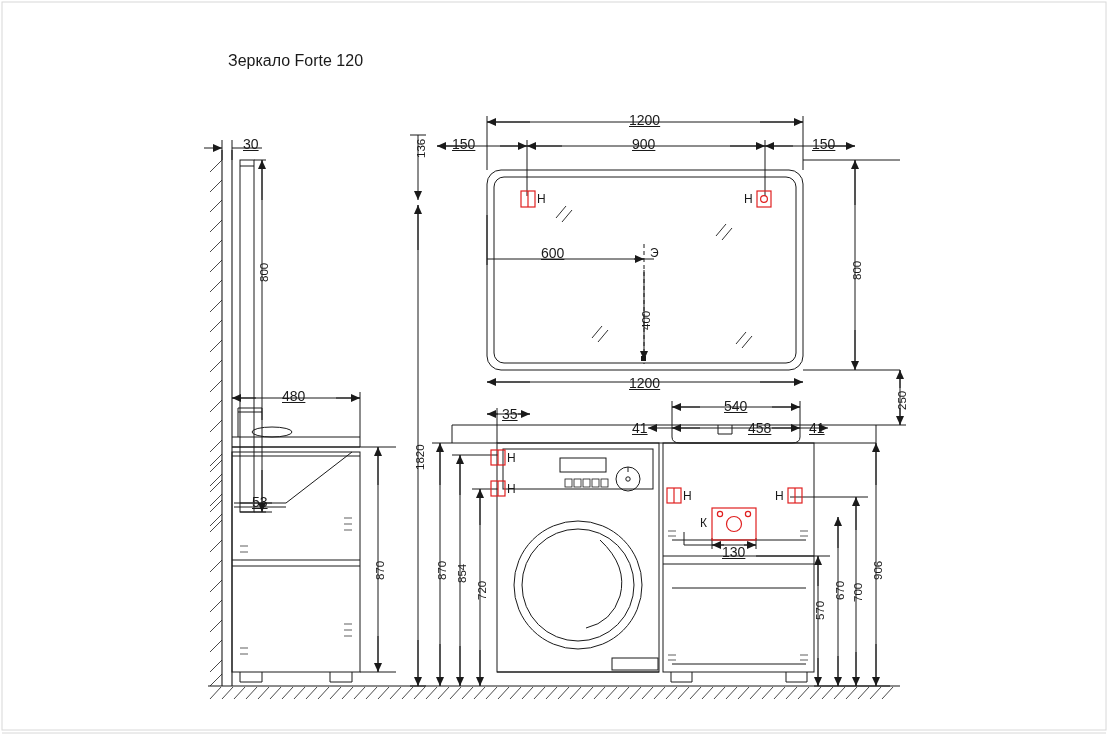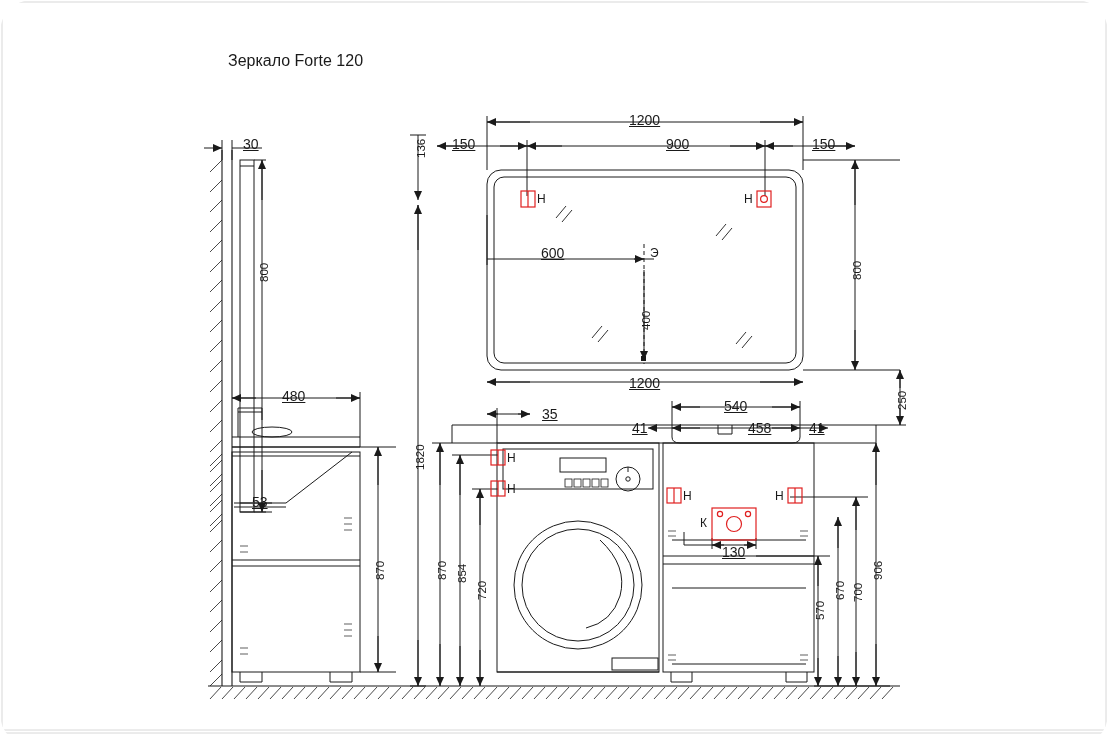--- a/index.html
+++ b/index.html
@@ -7,21 +7,20 @@
     padding: 0;
     background: #ffffff;
   }
   #page {
     position: relative;
     width: 1108px;
     height: 746px;
     background: #ffffff;
     font-family: "Liberation Sans", sans-serif;
     overflow: hidden;
-    border-radius: 32px;
   }
   #page svg {
     position: absolute;
     left: 0;
     top: 0;
   }
   .ttl {
     position: absolute;
     font-size: 16px;
     color: #1a1a1a;
@@ -437,36 +436,36 @@
 
   <div class="ttl ttl1">Зеркало Forte 120</div>
 
   <div class="dim" style="left:243px; top:136px;">30</div>
   <div class="dimv" style="left:258px; top:282px;">800</div>
   <div class="dimv" style="left:415px; top:158px;">136</div>
   <div class="dimv" style="left:414px; top:470px;">1820</div>
 
   <div class="dim" style="left:629px; top:112px;">1200</div>
   <div class="dim" style="left:452px; top:136px;">150</div>
-  <div class="dim" style="left:666px; top:136px;text-align:center;">900</div>
+  <div class="dim" style="left:632px; top:136px;text-align:center;">900</div>
   <div class="dim" style="left:812px; top:136px;">150</div>
   <div class="dimv" style="left:851px; top:280px;">800</div>
   <div class="dim" style="left:629px; top:375px;">1200</div>
   <div class="dim" style="left:541px; top:245px;">600</div>
   <div class="dimv" style="left:640px; top:330px;">400</div>
   <div class="dimv" style="left:896px; top:410px;">250</div>
 
   <div class="dim" style="left:282px; top:388px;">480</div>
   <div class="dim" style="left:252px; top:494px;">53</div>
   <div class="dimv" style="left:374px; top:580px;">870</div>
   <div class="dimv" style="left:436px; top:580px;">870</div>
   <div class="dimv" style="left:456px; top:583px;">854</div>
   <div class="dimv" style="left:476px; top:600px;">720</div>
 
-  <div class="dim" style="left:502px; top:406px;margin-left:40px;">35</div>
+  <div class="dim" style="left:502px; top:406px;">35</div>
   <div class="dim" style="left:724px; top:398px;">540</div>
   <div class="dim" style="left:748px; top:420px;">458</div>
   <div class="dim" style="left:632px; top:420px;">41</div>
   <div class="dim" style="left:809px; top:420px;">41</div>
   <div class="dim" style="left:722px; top:536px;margin-top:8px;">130</div>
 
   <div class="dimv" style="left:872px; top:580px;">906</div>
   <div class="dimv" style="left:852px; top:602px;">700</div>
   <div class="dimv" style="left:834px; top:600px;">670</div>
   <div class="dimv" style="left:814px; top:620px;">570</div>

